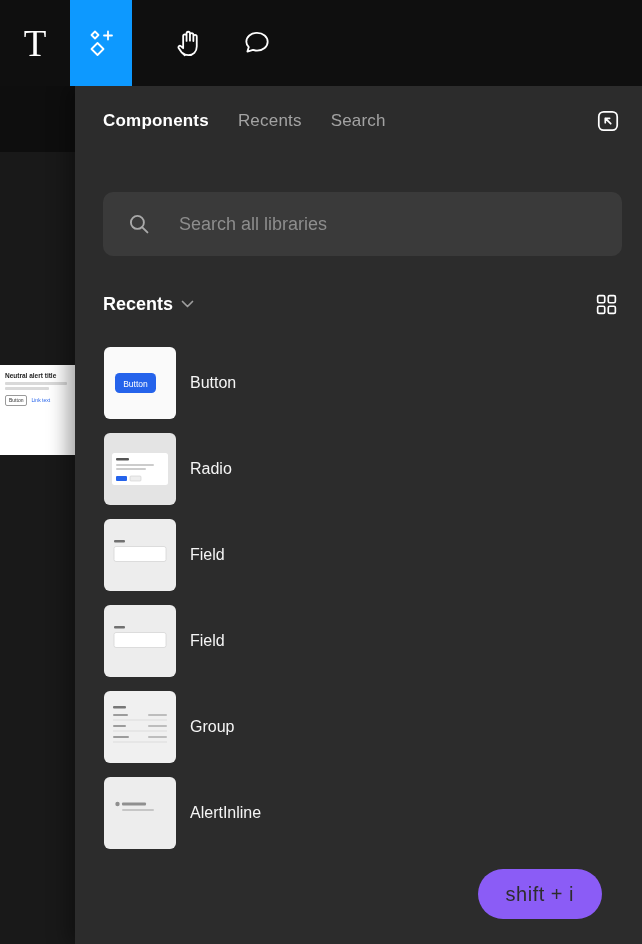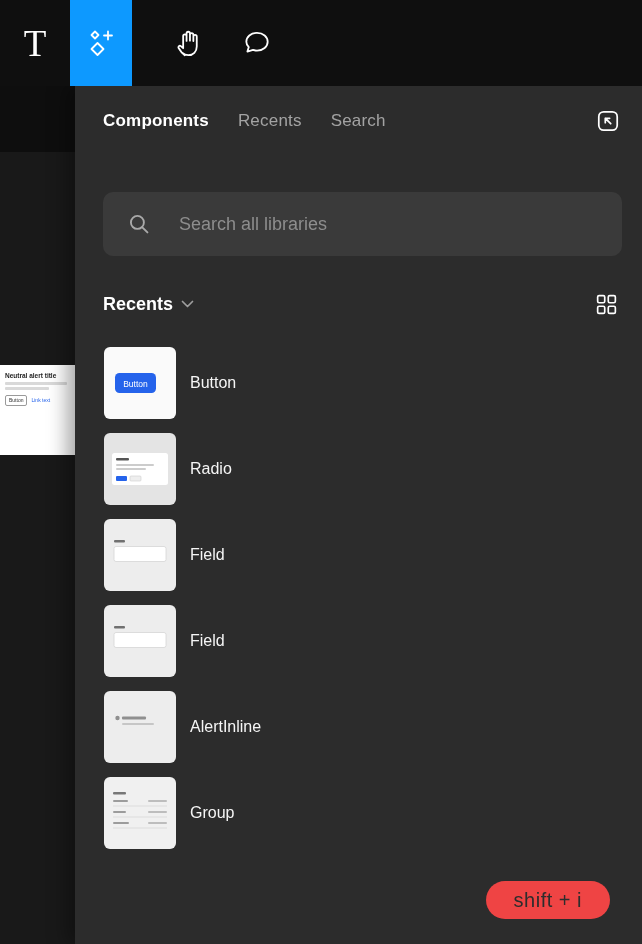--- a/index.html
+++ b/index.html
@@ -109,23 +109,23 @@
   }
   .thumb {
     width:72px; height:72px; border-radius:6px; overflow:hidden; flex:none;
     margin-right:14px;
   }
   .thumb svg { display:block; }
   .row-label { font-size:16px; color:#f5f5f5; }
 
   
   .hint-pill {
-    position:absolute; right:32px; bottom:25px; height:38px;
+    position:absolute; right:40px; bottom:25px; height:50px;
     padding:0 28px; border-radius:26px;
-    background:#ef4444; color:#2d2d2d;
+    background:#8b5cf6; color:#2d2d2d;
     display:flex; align-items:center; justify-content:center;
     font-size:20px; font-weight:500; letter-spacing:0.5px;
     z-index:6;
   }
 </style>
 </head>
 <body>
 
 <div class="screen">
 
@@ -251,47 +251,47 @@
             <rect x="10" y="21" width="11" height="2.5" rx="1" fill="#707070"></rect>
             <rect x="10" y="27.5" width="52" height="15" rx="2" fill="#ffffff" stroke="#d6d6d6" stroke-width="0.8"></rect>
           </svg>
         </div>
         <span class="row-label">Field</span>
       </div>
 
       <div class="row">
         <div class="thumb">
           <svg width="72" height="72" viewBox="0 0 72 72">
-            <rect width="72" height="72" fill="#ededed"></rect>
-            <circle cx="13.5" cy="27" r="2.2" fill="#8f8f8f"></circle>
-            <rect x="18" y="25.5" width="24" height="3" rx="1" fill="#8f8f8f"></rect>
-            <rect x="18" y="32" width="32" height="2" rx="1" fill="#c6c6c6"></rect>
-          </svg>
-        </div>
-        <span class="row-label">AlertInline</span>
-      </div>
-
-      <div class="row">
-        <div class="thumb">
-          <svg width="72" height="72" viewBox="0 0 72 72">
             <rect width="72" height="72" fill="#f0f0f0"></rect>
             <rect x="9" y="15" width="13" height="2.5" rx="1" fill="#777777"></rect>
             <rect x="9" y="23" width="15" height="2" rx="1" fill="#9c9c9c"></rect>
             <rect x="44" y="23" width="19" height="2" rx="1" fill="#bdbdbd"></rect>
             <rect x="9" y="28.5" width="54" height="1" fill="#dcdcdc"></rect>
             <rect x="9" y="34" width="13" height="2" rx="1" fill="#9c9c9c"></rect>
             <rect x="44" y="34" width="19" height="2" rx="1" fill="#bdbdbd"></rect>
             <rect x="9" y="39.5" width="54" height="1" fill="#dcdcdc"></rect>
             <rect x="9" y="45" width="16" height="2" rx="1" fill="#9c9c9c"></rect>
             <rect x="44" y="45" width="19" height="2" rx="1" fill="#bdbdbd"></rect>
             <rect x="9" y="50.5" width="54" height="1" fill="#dcdcdc"></rect>
           </svg>
         </div>
         <span class="row-label">Group</span>
       </div>
 
+      <div class="row">
+        <div class="thumb">
+          <svg width="72" height="72" viewBox="0 0 72 72">
+            <rect width="72" height="72" fill="#ededed"></rect>
+            <circle cx="13.5" cy="27" r="2.2" fill="#8f8f8f"></circle>
+            <rect x="18" y="25.5" width="24" height="3" rx="1" fill="#8f8f8f"></rect>
+            <rect x="18" y="32" width="32" height="2" rx="1" fill="#c6c6c6"></rect>
+          </svg>
+        </div>
+        <span class="row-label">AlertInline</span>
+      </div>
+
 
     </div>
   </section>
 
   <div class="hint-pill">shift + i</div>
 
 </div>
 
 </body></html>

